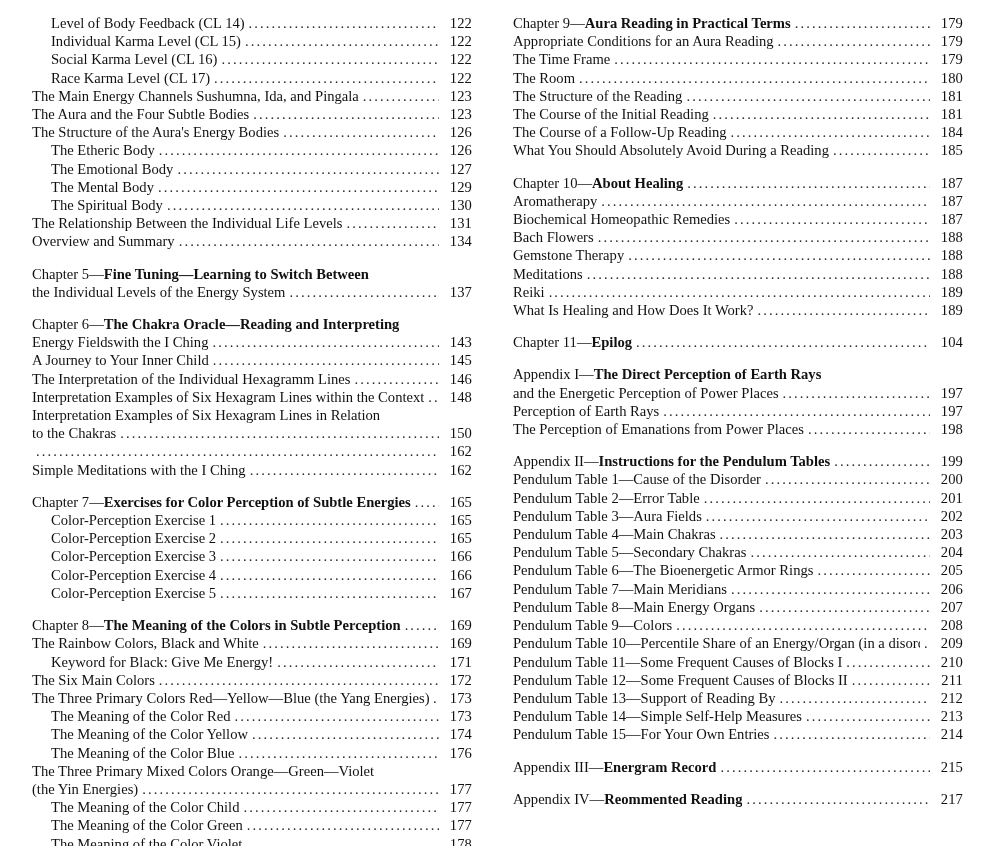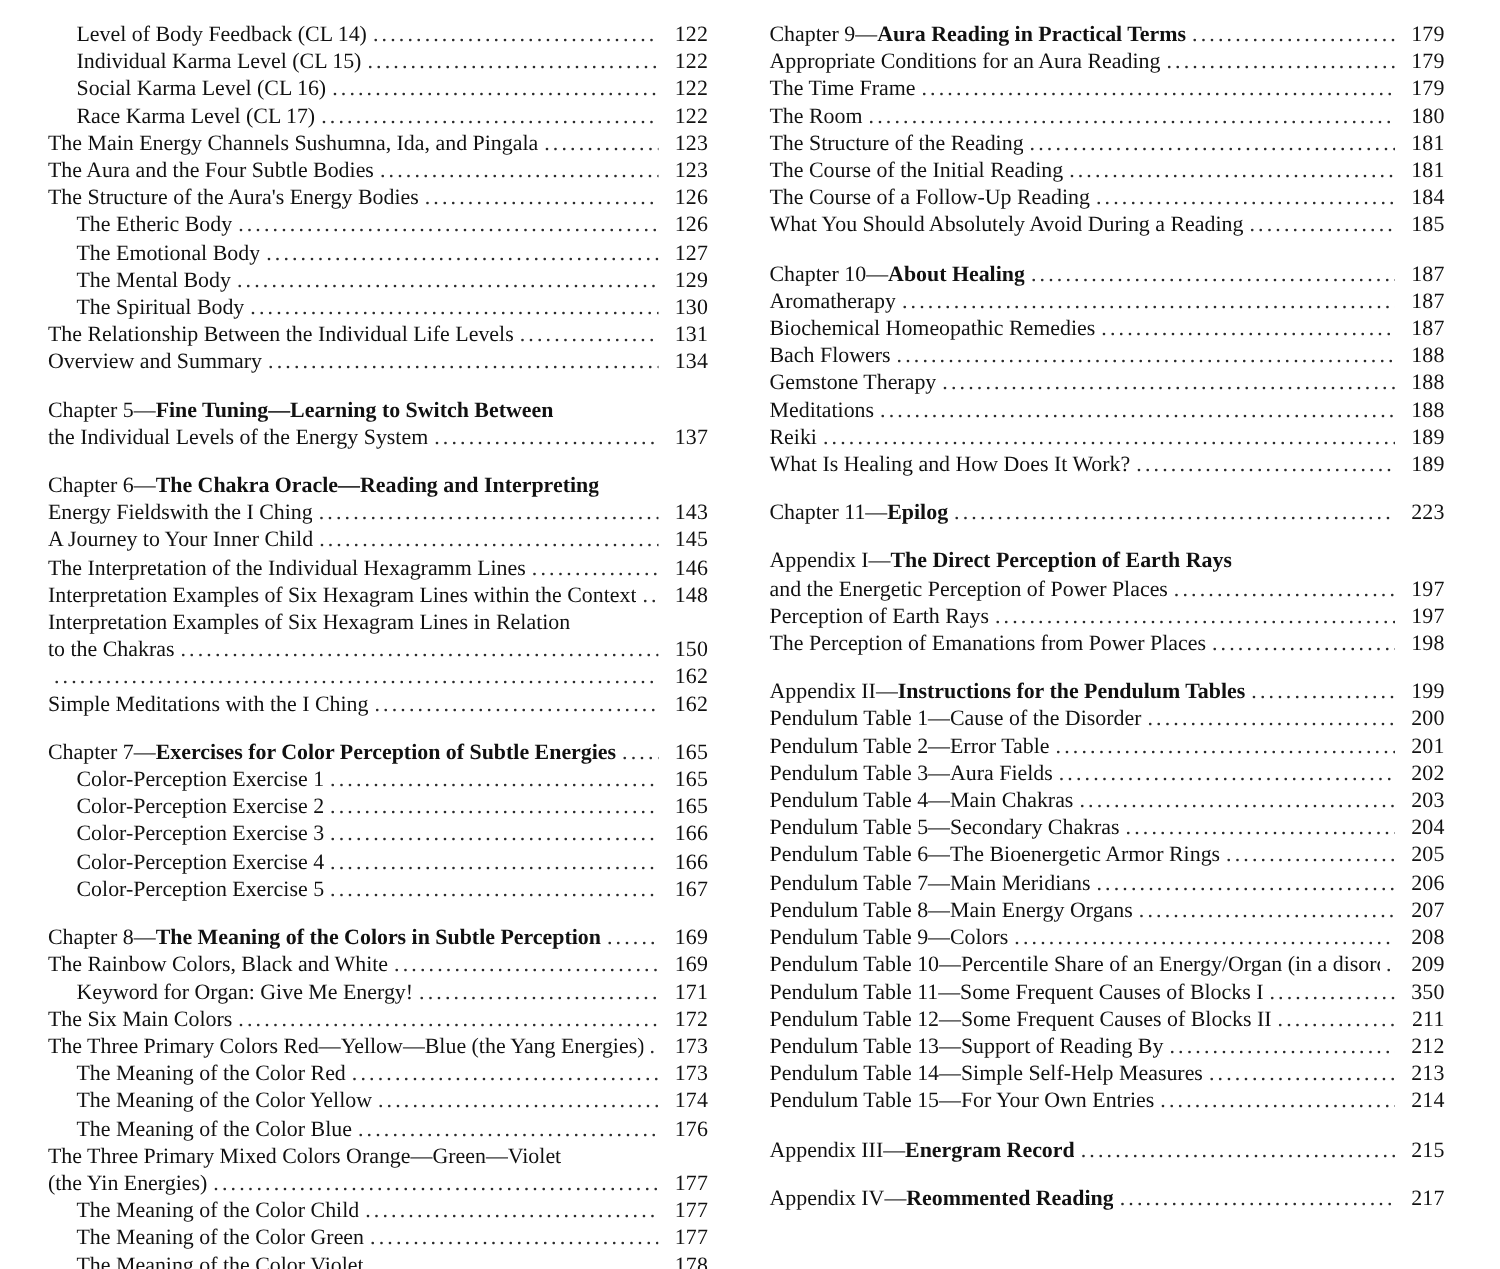--- a/index.html
+++ b/index.html
@@ -246,21 +246,21 @@
         <span class="entry-title"><span>Chapter 8—</span><span class="bold">The Meaning of the Colors in Subtle Perception</span></span>
         <span class="leader"></span>
         <span class="entry-page">169</span>
       </div>
       <div class="toc-entry lvl-0">
         <span class="entry-title">The Rainbow Colors, Black and White</span>
         <span class="leader"></span>
         <span class="entry-page">169</span>
       </div>
       <div class="toc-entry lvl-1">
-        <span class="entry-title">Keyword for Organ: Give Me Energy!</span>
+        <span class="entry-title">Keyword for Black: Give Me Energy!</span>
         <span class="leader"></span>
         <span class="entry-page">171</span>
       </div>
       <div class="toc-entry lvl-0">
         <span class="entry-title">The Six Main Colors</span>
         <span class="leader"></span>
         <span class="entry-page">172</span>
       </div>
       <div class="toc-entry lvl-0">
         <span class="entry-title">The Three Primary Colors Red—Yellow—Blue (the Yang Energies)</span>
@@ -385,21 +385,21 @@
         <span class="entry-page">189</span>
       </div>
       <div class="toc-entry lvl-0">
         <span class="entry-title">What Is Healing and How Does It Work?</span>
         <span class="leader"></span>
         <span class="entry-page">189</span>
       </div>
       <div class="toc-entry lvl-0 gap-before">
         <span class="entry-title"><span>Chapter 11—</span><span class="bold">Epilog</span></span>
         <span class="leader"></span>
-        <span class="entry-page">223</span>
+        <span class="entry-page">104</span>
       </div>
       <div class="toc-entry lvl-0 gap-before wrap-first">
         <span class="entry-title"><span>Appendix I—</span><span class="bold">The Direct Perception of Earth Rays</span></span>
         <span class="leader"></span>
         <span class="entry-page"></span>
       </div>
       <div class="toc-entry lvl-0">
         <span class="entry-title bold">and the Energetic Perception of Power Places</span>
         <span class="leader"></span>
         <span class="entry-page">197</span>
@@ -465,21 +465,21 @@
         <span class="entry-page">208</span>
       </div>
       <div class="toc-entry lvl-0">
         <span class="entry-title">Pendulum Table 10—Percentile Share of an Energy/Organ (in a disorder)</span>
         <span class="leader"></span>
         <span class="entry-page">209</span>
       </div>
       <div class="toc-entry lvl-0">
         <span class="entry-title">Pendulum Table 11—Some Frequent Causes of Blocks I</span>
         <span class="leader"></span>
-        <span class="entry-page">350</span>
+        <span class="entry-page">210</span>
       </div>
       <div class="toc-entry lvl-0">
         <span class="entry-title">Pendulum Table 12—Some Frequent Causes of Blocks II</span>
         <span class="leader"></span>
         <span class="entry-page">211</span>
       </div>
       <div class="toc-entry lvl-0">
         <span class="entry-title">Pendulum Table 13—Support of Reading By</span>
         <span class="leader"></span>
         <span class="entry-page">212</span>

